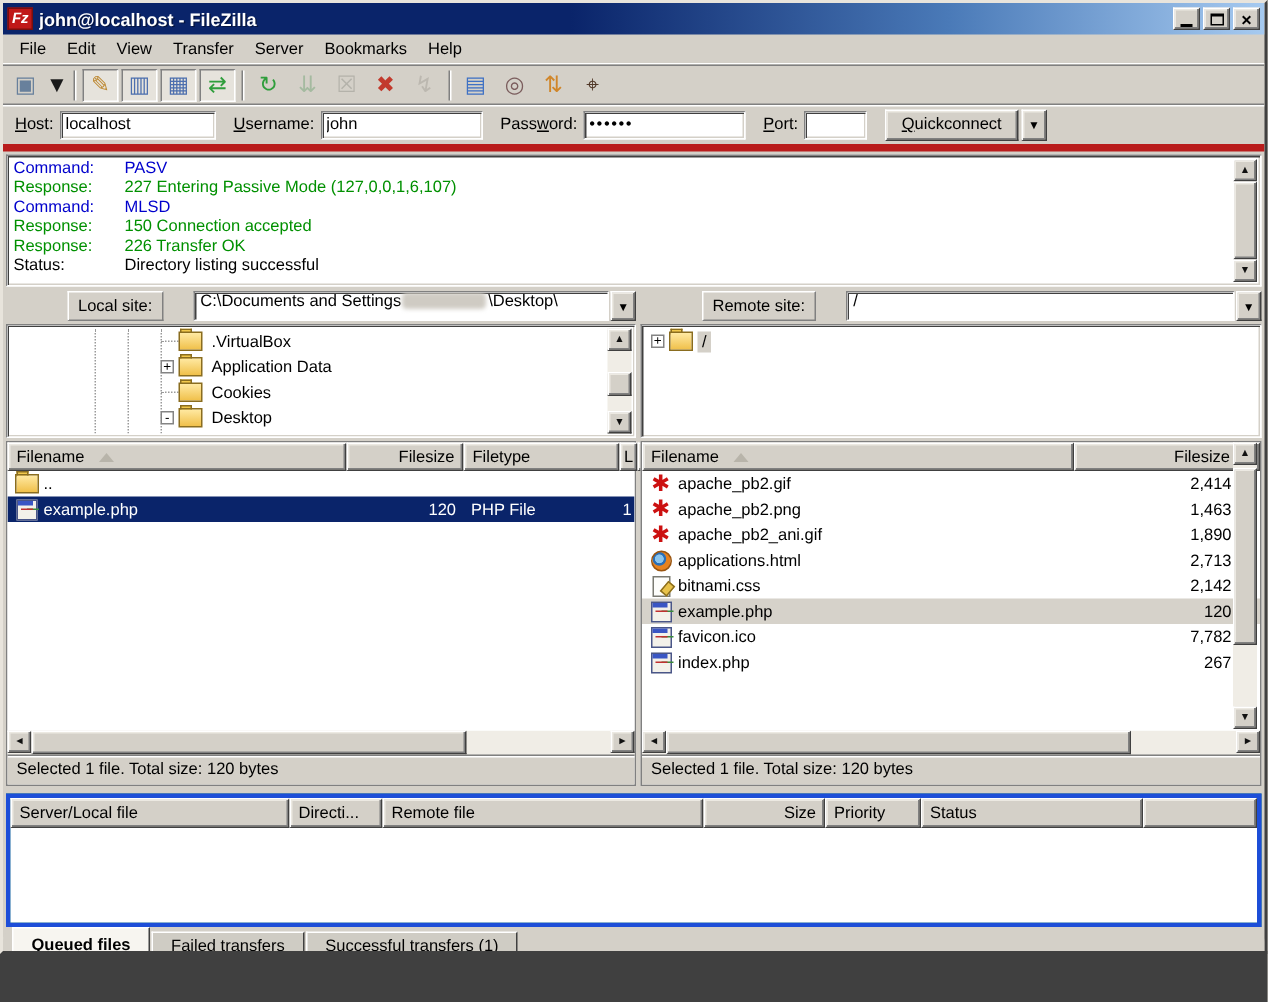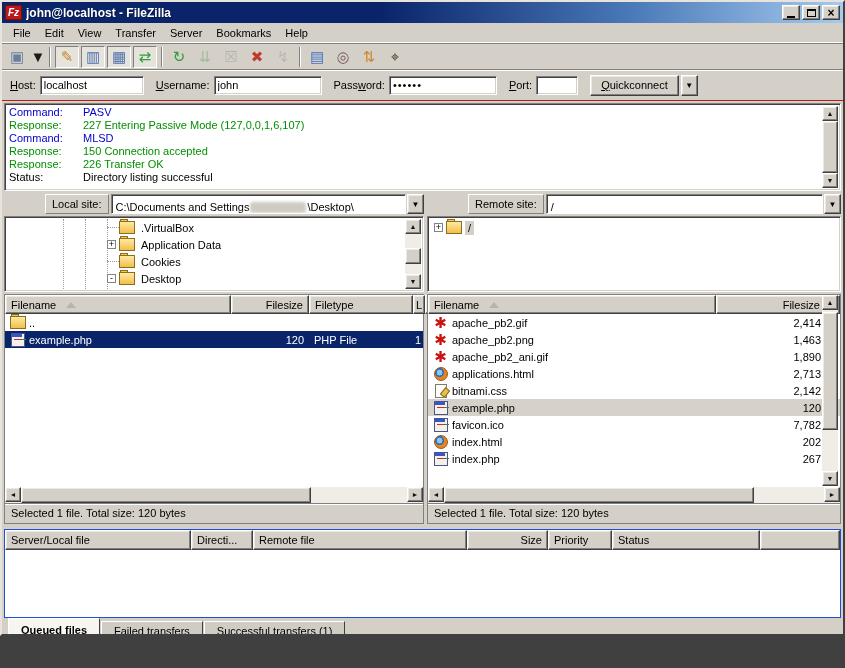--- a/index.html
+++ b/index.html
@@ -39,21 +39,21 @@
   .tb-btn.narrow{ width:14px; }
   .tb-btn.pressed{ border-color:#808080 #fff #fff #808080;
     background:#e6e3dc; }
   .tb-btn.disabled{ opacity:.55; }
   .tb-glyph{ font-size:15px; line-height:15px; }
   .tb-sep{ width:2px; height:20px; margin:0 3px;
     border-left:1px solid #808080; border-right:1px solid #fff; }
 
   
   .quickbar{ height:31px; flex:0 0 31px; display:flex; align-items:center; padding:0 6px;
-    border-bottom:1px solid #b91c1c; box-shadow:0 1px 0 #fff inset; }
+    border-bottom:5px solid #b91c1c; box-shadow:0 1px 0 #fff inset; }
   .qc-label{ margin:0 4px 0 12px; white-space:nowrap; }
   .qc-label:first-child{ margin-left:2px; }
   .qc-input{ height:19px; font:11px "Liberation Sans",sans-serif; padding:1px 3px;
     background:#fff; border:1px solid; border-color:#808080 #fff #fff #808080;
     box-shadow:inset 1px 1px 0 #404040, inset -1px -1px 0 #d4d0c8; }
   .qc-host{ width:104px; } .qc-username{ width:108px; } .qc-password{ width:108px; letter-spacing:1px; }
   .qc-port{ width:42px; }
   .qc-btn{ height:21px; margin-left:12px; padding:0 10px; font:11px "Liberation Sans",sans-serif;
     background:#d4d0c8; border:1px solid; border-color:#fff #404040 #404040 #fff;
     box-shadow:inset -1px -1px 0 #808080, inset 1px 1px 0 #ece9e2; }
@@ -86,21 +86,21 @@
   .hscroll .sb-btn{ width:16px; flex:0 0 16px; }
 
   
   .sites-row{ flex:0 0 99px; display:flex; margin:1px 2px; }
   .site-panel{ width:420px; flex:0 0 420px; display:flex; flex-direction:column; }
   .site-panel.right{ flex:1; width:auto; }
   .splitter{ width:3px; flex:0 0 3px; }
   .site-bar{ height:22px; flex:0 0 22px; display:flex; align-items:center; }
   .site-label{ padding:3px 6px; border:1px solid; border-color:#fff #808080 #808080 #fff; background:#d4d0c8;
     white-space:nowrap;margin-left:41px; }
-  .site-combo{ flex:1; height:20px; display:flex; align-items:flex-end; background:#fff; margin-left:2px;
+  .site-combo{ flex:1; height:20px; display:flex; align-items:flex-start; background:#fff; margin-left:20px;
     border:1px solid; border-color:#808080 #fff #fff #808080;
     box-shadow:inset 1px 1px 0 #404040; padding-left:4px; white-space:nowrap; overflow:hidden; }
   .redacted{ display:inline-block; width:56px; height:11px; margin:0 1px; border-radius:3px;
     background:#cfcbc3; filter:blur(1.5px); }
   .combo-arrow{ width:17px; height:20px; margin-left:1px; display:flex; align-items:center; justify-content:center;
     font-size:8px; background:#d4d0c8; border:1px solid; border-color:#fff #404040 #404040 #fff;
     box-shadow:inset -1px -1px 0 #808080, inset 1px 1px 0 #ece9e2; }
   .treewrap{ flex:1; position:relative; overflow:hidden; margin-top:1px; }
   .tree{ position:absolute; inset:2px 18px 2px 2px; background:#fff; overflow:hidden; }
   .tree.noscroll{ right:2px; }
@@ -157,21 +157,21 @@
   
   .lc0{ width:226px; flex:0 0 226px; } .lc1{ width:78px; flex:0 0 78px; }
   .lc2{ width:104px; flex:0 0 104px; } .lc3{ width:12px; flex:0 0 12px; padding:0 0 0 2px; }
   
   .rc0{ width:288px; flex:0 0 288px; } .rc1{ width:110px; flex:0 0 110px; }
   .rvscroll{ top:0; bottom:37px; }
 
   
   .queue-gap{ flex:0 0 4px; }
   .queue{ flex:0 0 89px; margin:0 2px; display:flex; flex-direction:column;
-    border:1px solid #1d4ed8; background:#0f766e; }
+    border:3px solid #1d4ed8; background:#0f766e; }
   .queue-head{ height:20px; flex:0 0 20px; display:flex; background:#d4d0c8; }
   .qc0{ width:186px; flex:0 0 186px; } .qc1{ width:62px; flex:0 0 62px; }
   .qc2{ width:214px; flex:0 0 214px; } .qc3{ width:81px; flex:0 0 81px; }
   .qc4{ width:64px; flex:0 0 64px; } .qc5{ width:148px; flex:0 0 148px; }
   .qfill{ flex:1; }
   .queue-body{ flex:1; background:#fff; }
 
   
   .tabs-row{ flex:0 0 23px; display:flex; align-items:flex-end; padding:0 0 0 6px;
     border-bottom:6px solid #737373; box-shadow:0 -1px 0 #fff inset; background:#d4d0c8;border-radius:10px; }
@@ -489,27 +489,20 @@
           </div>
           <div class="list-row">
             <div class="lcell rc0">
               <span class="ico ico-app"></span>
               <span>favicon.ico</span>
             </div>
             <div class="lcell num rc1">7,782</div>
           </div>
           <div class="list-row">
             <div class="lcell rc0">
-              <span class="ico ico-firefox"></span>
-              <span>index.html</span>
-            </div>
-            <div class="lcell num rc1">202</div>
-          </div>
-          <div class="list-row">
-            <div class="lcell rc0">
               <span class="ico ico-app"></span>
               <span>index.php</span>
             </div>
             <div class="lcell num rc1">267</div>
           </div>
         </div>
       <div class="vscroll rvscroll">
         <div class="sb-btn">▲</div>
         <div class="sb-track">
             <div class="sb-thumb" style="height:118px;margin-top:2px"></div>

